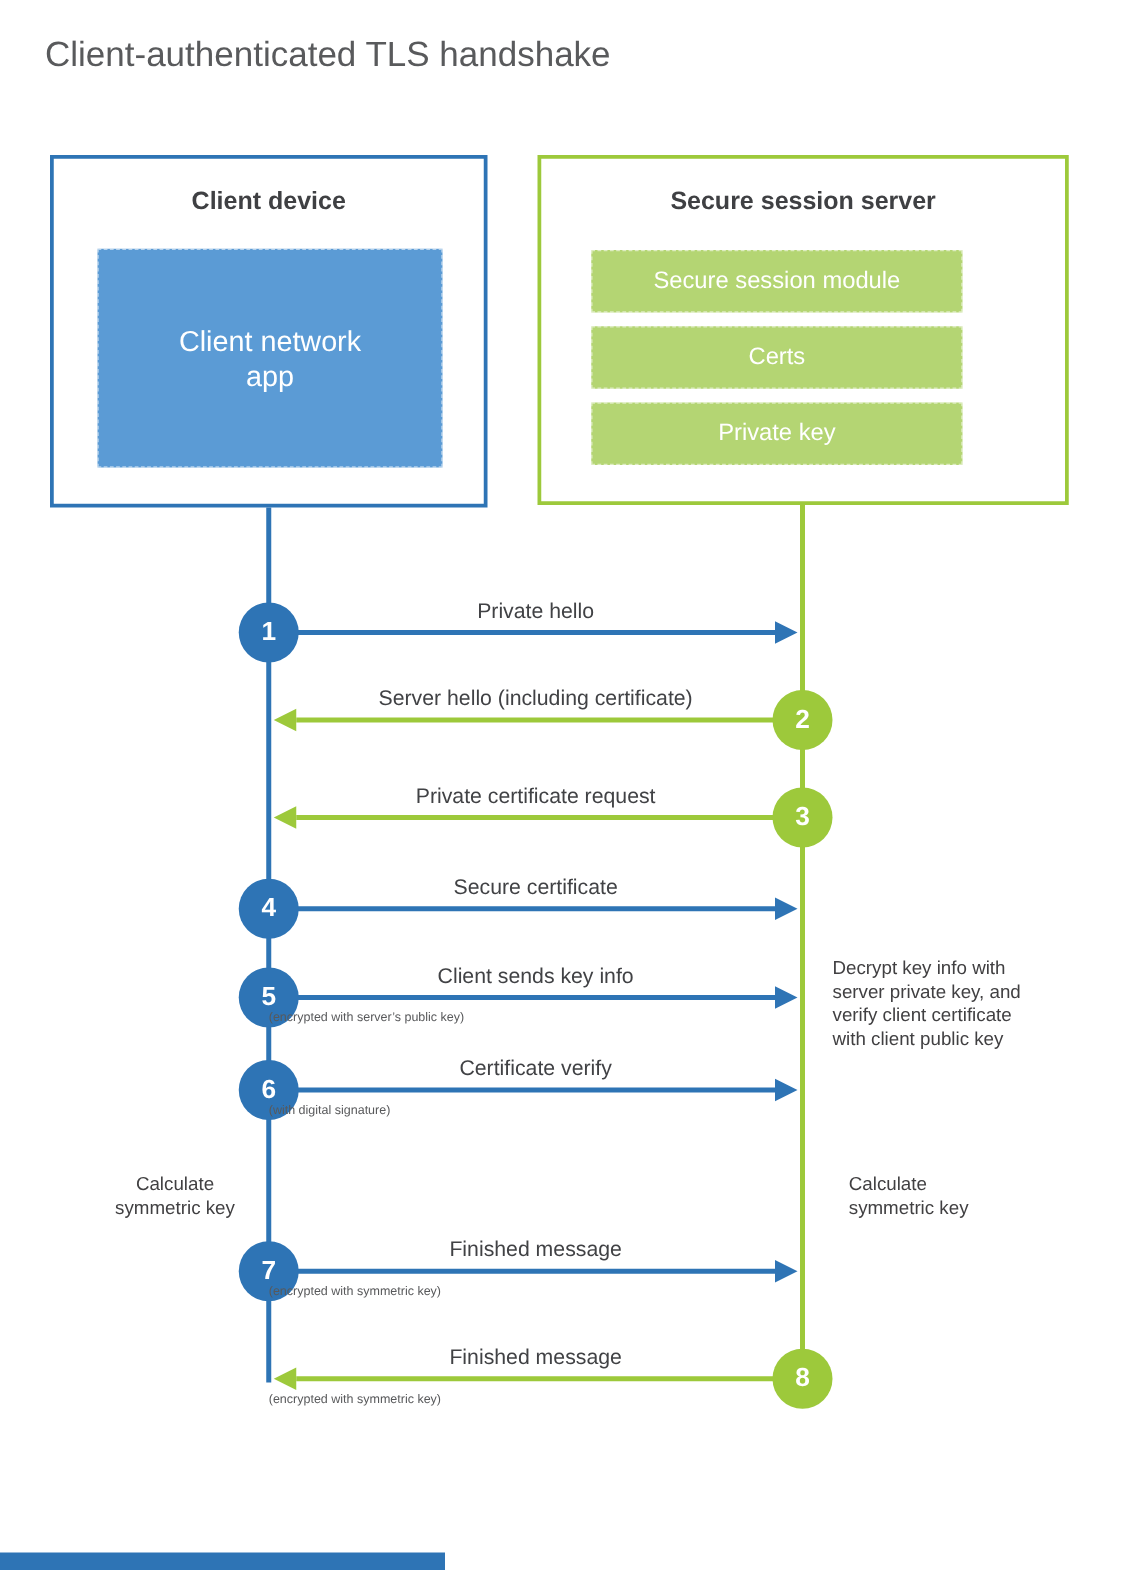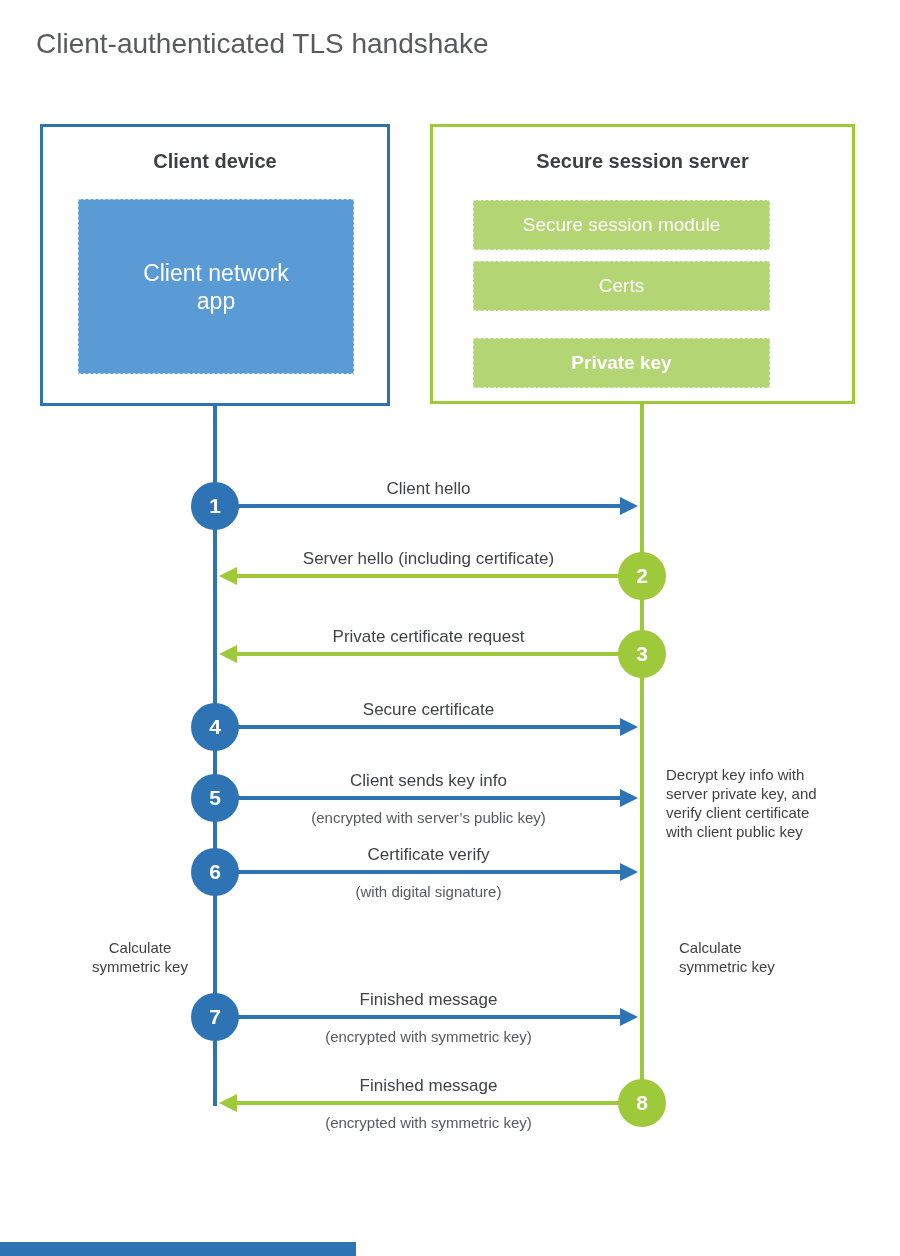--- a/index.html
+++ b/index.html
@@ -45,21 +45,21 @@
   .arrow-line{height:4px;}
   .arrow-line.blue{background:var(--blue,#2e74b5);}
   .arrow-line.green{background:var(--green,#9dc93b);}
   .arrow-head{width:0;height:0;border-top:9px solid transparent;border-bottom:9px solid transparent;}
   .arrow-head.right{border-left:18px solid var(--blue,#2e74b5);}
   .arrow-head.left{border-right:18px solid var(--green,#9dc93b);}
   .msg-label{
     left:215px;width:427px;text-align:center;font-size:17px;color:#414245;
   }
   .msg-sub{
-    left:215px;width:427px;text-align:center;font-size:15px;color:#58595b;
+    left:215px;width:427px;font-size:10px;color:#58595b;
   }
   
   .side-note{font-size:15px;line-height:19px;color:#414042;}
   .note-decrypt{left:666px;top:765px;width:172px;text-align:left;}
   .note-calc-left{left:85px;top:938px;width:110px;text-align:center;}
   .note-calc-right{left:679px;top:938px;width:110px;text-align:left;}
   
   .footer-bar{left:0;top:1242px;width:356px;height:14px;background:var(--blue,#2e74b5);}
 </style>
 </head>
@@ -73,28 +73,28 @@
     <div class="abs actor-title">Client device</div>
     <div class="abs app-box">
       <div class="abs app-label">Client network app</div>
     </div>
   </div>
 
   <div class="abs actor-box server-box">
     <div class="abs actor-title">Secure session server</div>
     <div class="abs module-bar" style="top:73px;">Secure session module</div>
     <div class="abs module-bar" style="top:134px;">Certs</div>
-    <div class="abs module-bar" style="top:211px;font-weight:bold;">Private key</div>
+    <div class="abs module-bar" style="top:195px;">Private key</div>
   </div>
 
   <div class="abs lifeline blue" style="left:213px;top:406px;height:700px;"></div>
   <div class="abs lifeline green" style="left:640px;top:404px;height:700px;"></div>
 
   <div>
-    <div class="abs msg-label" style="top:479px;">Client hello</div>
+    <div class="abs msg-label" style="top:479px;">Private hello</div>
     <div class="abs arrow-line blue" style="left:215px;top:504px;width:405px;"></div>
     <div class="abs arrow-head right" style="left:620px;top:497px;"></div>
     <div class="abs step-circle blue" style="left:191px;top:482px;">1</div>
   </div>
 
   <div>
     <div class="abs msg-label" style="top:549px;">Server hello (including certificate)</div>
     <div class="abs arrow-line green" style="left:237px;top:574px;width:405px;"></div>
     <div class="abs arrow-head left" style="left:219px;top:567px;"></div>
     <div class="abs step-circle green" style="left:618px;top:552px;">2</div>

